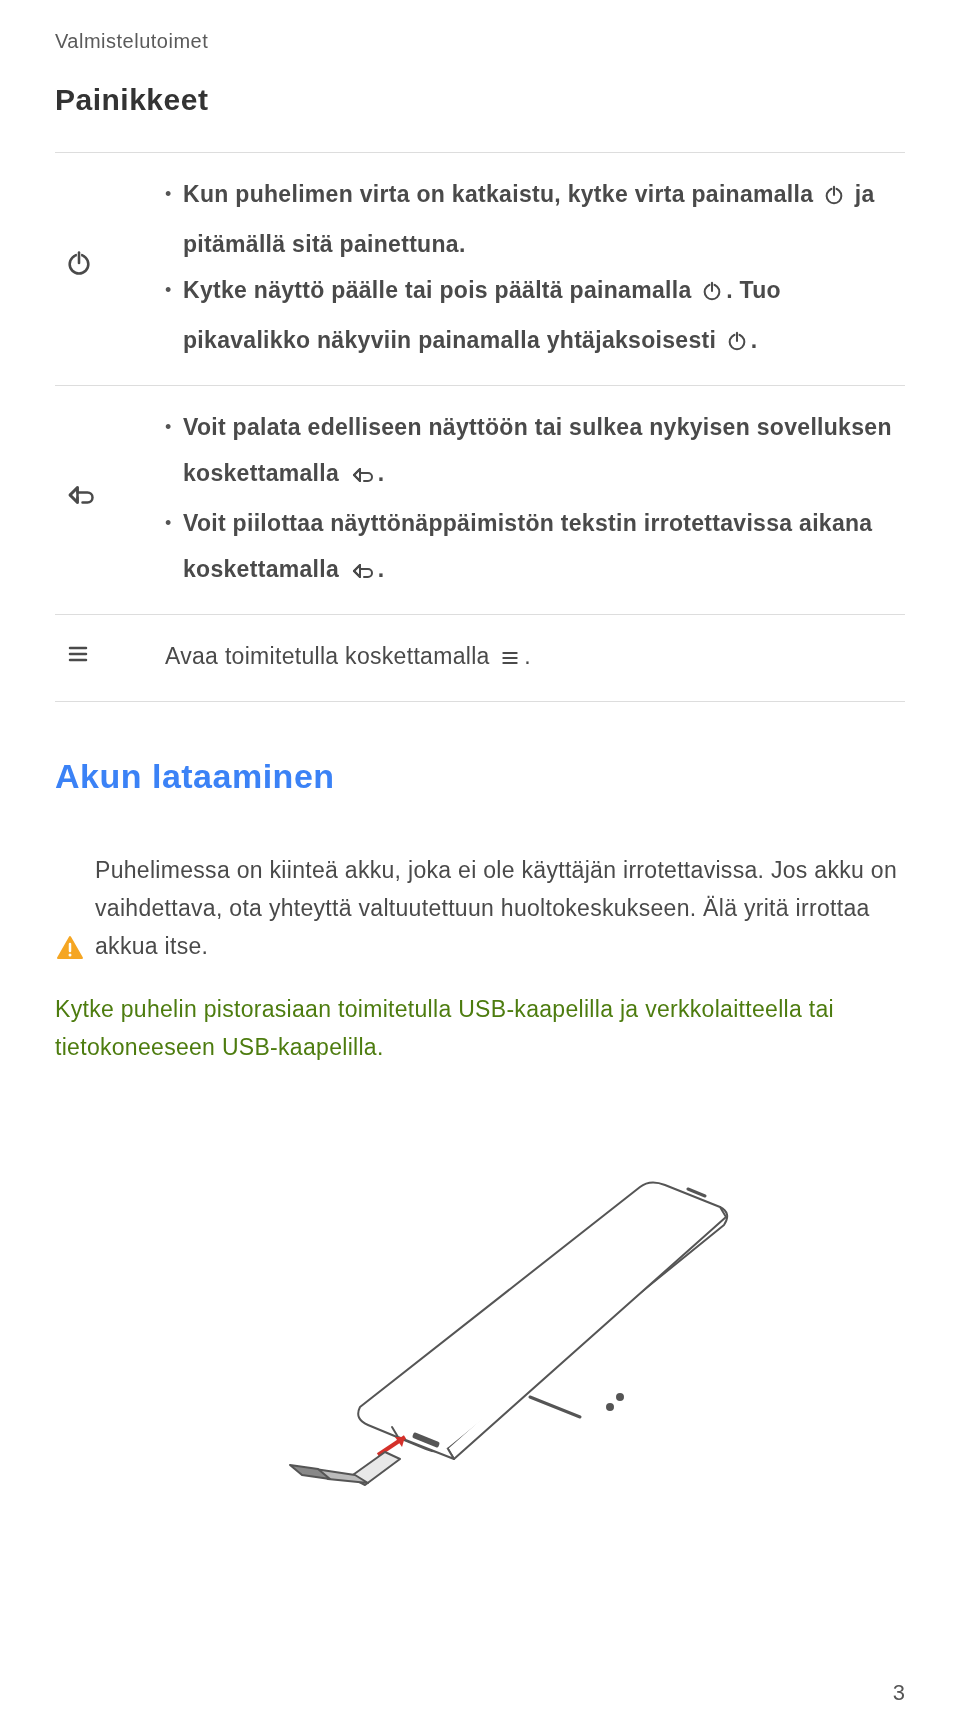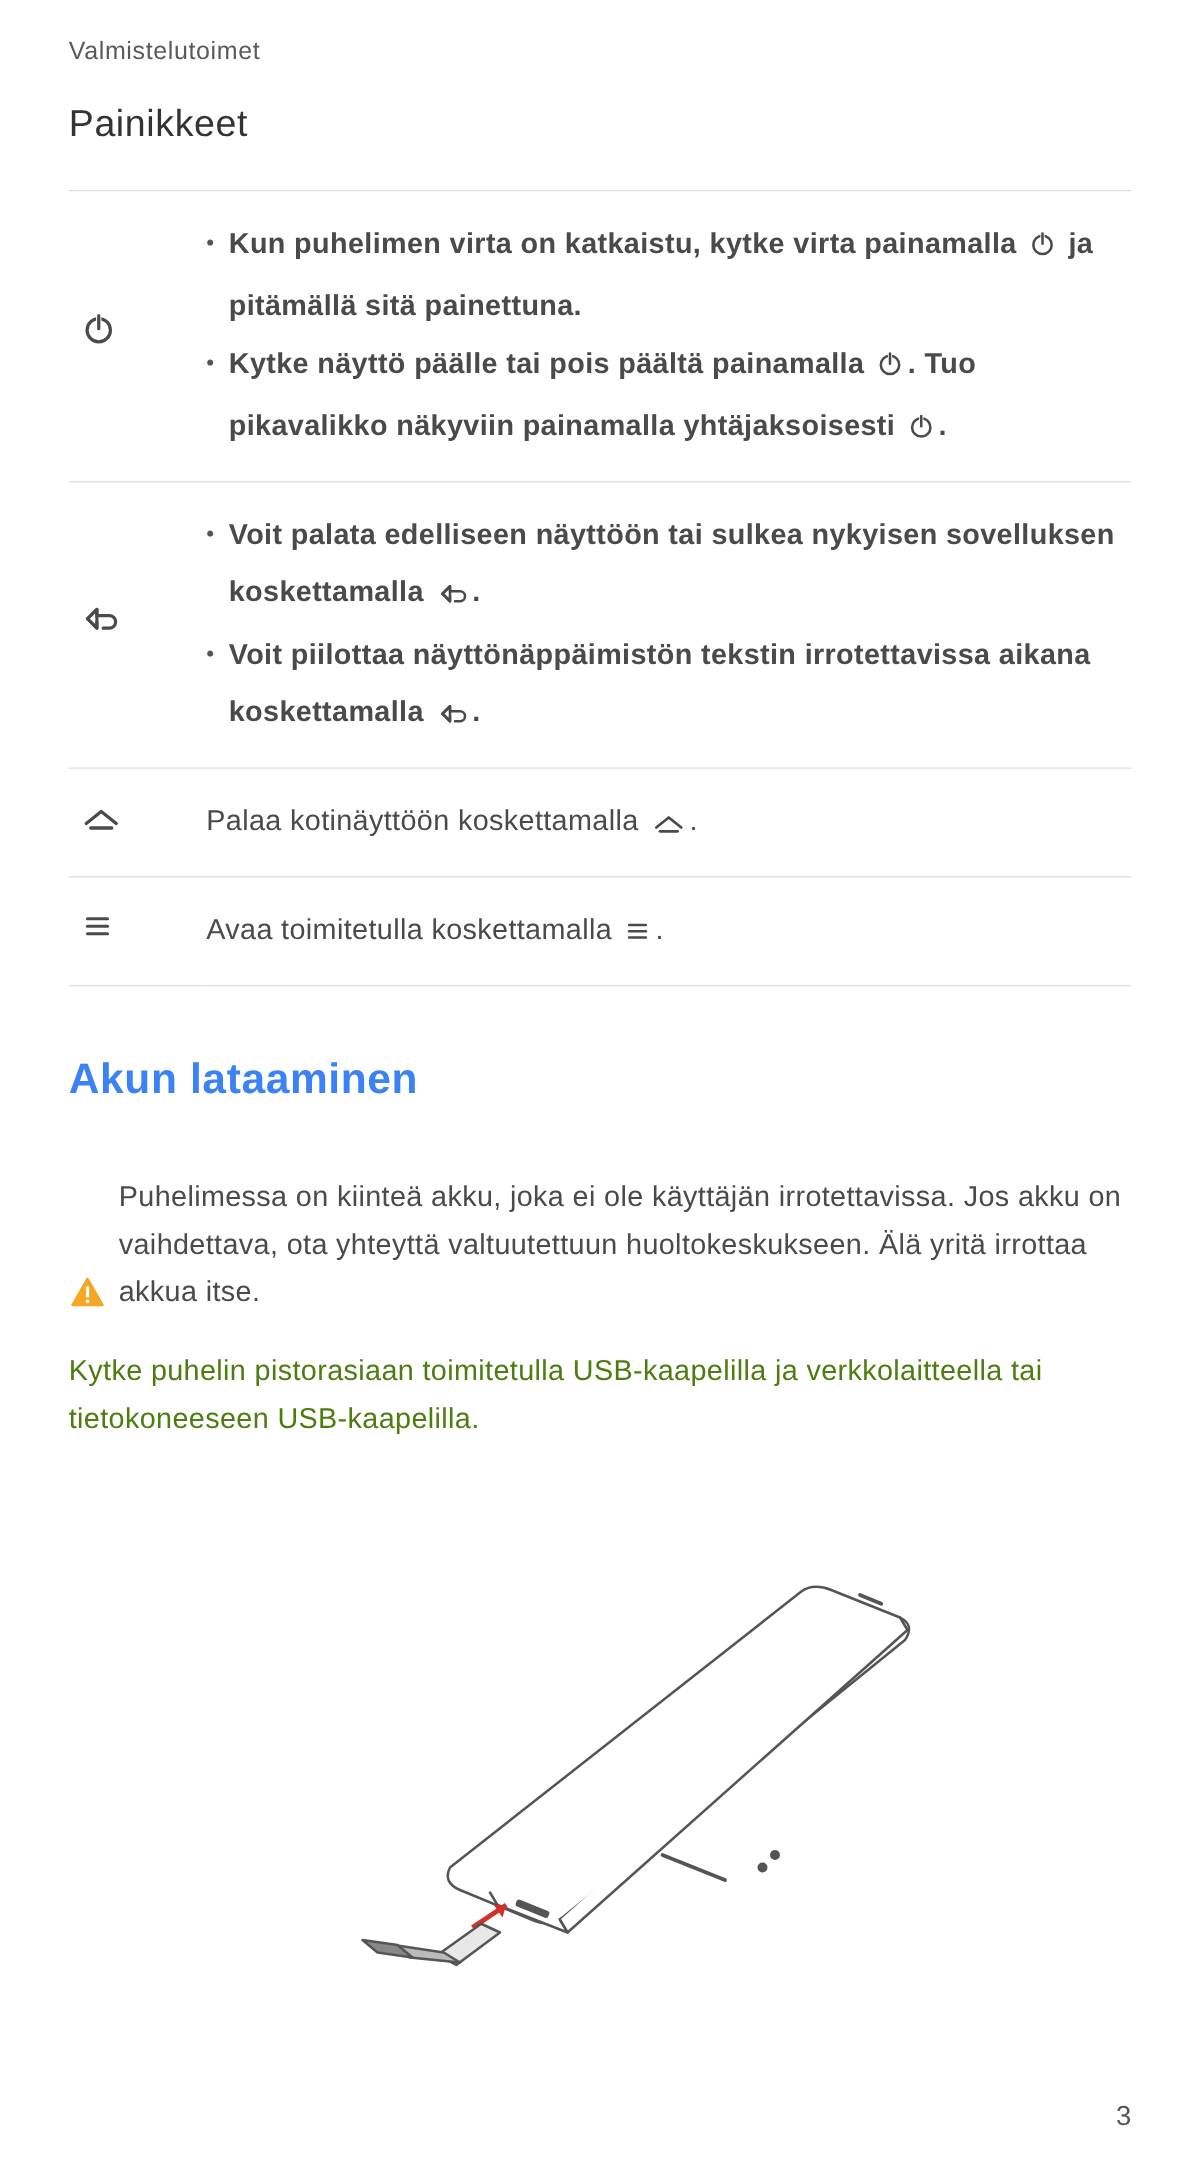--- a/index.html
+++ b/index.html
@@ -14,21 +14,21 @@
   }
   .header-label {
     text-align: left;
     font-size: 20px;
     color: #5a5a5a;
     margin-bottom: 30px;
     letter-spacing: 0.5px;
   }
   .section-title {
     font-size: 30px;
-    font-weight: normal;
+    font-weight: bold;
     color: #333;
     margin-bottom: 35px;
     letter-spacing: 0.5px;
   }
   table.buttons {
     width: 100%;
     border-collapse: collapse;
     margin-bottom: 55px;
   }
   table.buttons td {
@@ -192,32 +192,20 @@
         </div>
       </div>
       <div class="bullet-row">
         <div class="bullet-dot">•</div>
         <div class="bullet-text">
           <span>Voit piilottaa näyttönäppäimistön tekstin irrotettavissa aikana koskettamalla </span><span class="inline-icon"><svg width="26" height="20" viewBox="0 0 24 20">
                   <use href="#svg-back"></use>
                 </svg></span><span>.</span>
         </div>
       </div>
-    </td>
-  </tr>
-  <tr class="sep">
-    <td class="iconcell">
-      <span><svg width="32" height="24" viewBox="0 0 26 20">
-              <use href="#svg-home"></use>
-            </svg></span>
-    </td>
-    <td>
-      <span>Palaa kotinäyttöön koskettamalla </span><span class="inline-icon"><svg width="28" height="20" viewBox="0 0 26 20">
-              <use href="#svg-home"></use>
-            </svg></span><span>.</span>
     </td>
   </tr>
   <tr class="sep">
     <td class="iconcell">
       <span><svg width="26" height="24" viewBox="0 0 24 24">
               <use href="#svg-menu"></use>
             </svg></span>
     </td>
     <td>
       <span>Avaa toimitetulla koskettamalla </span><span class="inline-icon"><svg width="22" height="20" viewBox="0 0 24 24">

